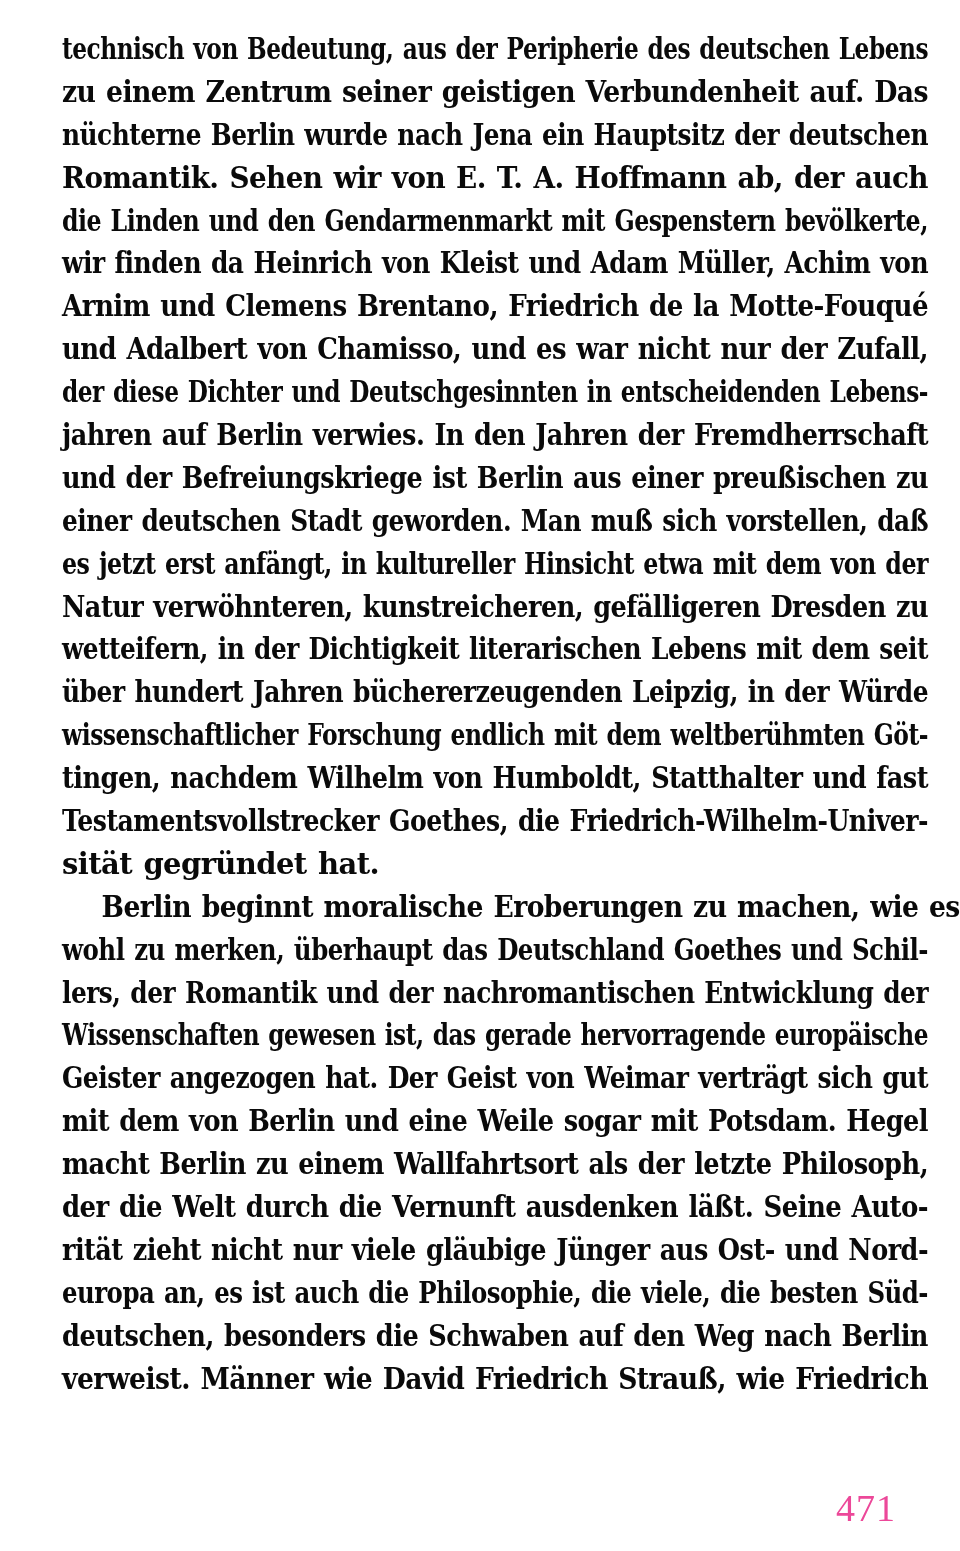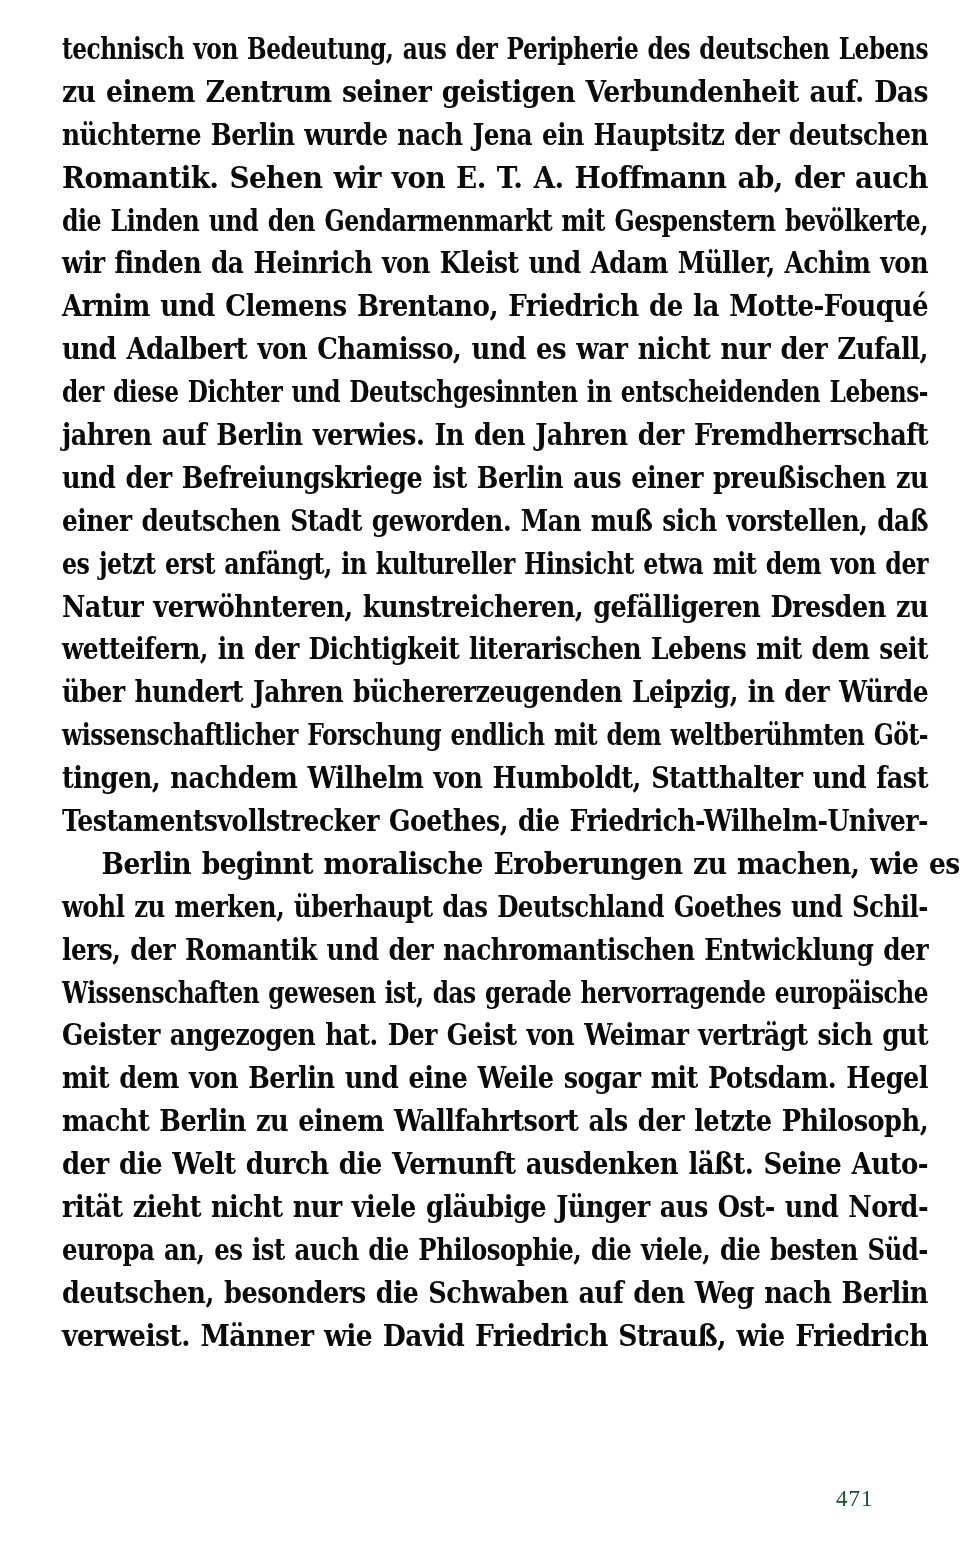--- a/index.html
+++ b/index.html
@@ -42,24 +42,24 @@
       width: calc(100% - 42px);
     }
     .line.indent.para-start {
       padding-left: 43px;
     }
     .page-number {
       position: absolute;
       left: 836px;
       top: 1486px;
       font-family: "Liberation Serif", "DejaVu Serif", serif;
-      font-size: 23px;
+      font-size: 38px;
       font-weight: normal;
       letter-spacing: 1px;
-      color: #14532d;
+      color: #ec4899;
     }
   </style>
 </head>
 <body>
 
 <div class="page">
 
   <div>
     <span class="line" style="transform: scaleX(0.8015); width: 1080.52px;">technisch von Bedeutung, aus der Peripherie des deutschen Lebens</span>
     <span class="line" style="transform: scaleX(0.9195); width: 941.828px;">zu einem Zentrum seiner geistigen Verbundenheit auf. Das</span>
@@ -73,20 +73,21 @@
     <span class="line" style="transform: scaleX(0.8814); width: 982.578px;">jahren auf Berlin verwies. In den Jahren der Fremdherrschaft</span>
     <span class="line" style="transform: scaleX(0.8813); width: 982.625px;">und der Befreiungskriege ist Berlin aus einer preußischen zu</span>
     <span class="line" style="transform: scaleX(0.8556); width: 1012.17px;">einer deutschen Stadt geworden. Man muß sich vorstellen, daß</span>
     <span class="line" style="transform: scaleX(0.8186); width: 1057.94px;">es jetzt erst anfängt, in kultureller Hinsicht etwa mit dem von der</span>
     <span class="line" style="transform: scaleX(0.8819); width: 981.953px;">Natur verwöhnteren, kunstreicheren, gefälligeren Dresden zu</span>
     <span class="line" style="transform: scaleX(0.856); width: 1011.62px;">wetteifern, in der Dichtigkeit literarischen Lebens mit dem seit</span>
     <span class="line" style="transform: scaleX(0.8598); width: 1007.22px;">über hundert Jahren büchererzeugenden Leipzig, in der Würde</span>
     <span class="line" style="transform: scaleX(0.8089); width: 1070.59px;">wissenschaftlicher Forschung endlich mit dem weltberühmten Göt-</span>
     <span class="line" style="transform: scaleX(0.8829); width: 980.875px;">tingen, nachdem Wilhelm von Humboldt, Statthalter und fast</span>
     <span class="line" style="transform: scaleX(0.868); width: 997.641px;">Testamentsvollstrecker Goethes, die Friedrich-Wilhelm-Univer-</span>
+    <span class="line last">sität gegründet hat.</span>
   </div>
 
   <div>
     <span class="line indent para-start" style="transform: scaleX(0.9174); width: 945.094px;">Berlin beginnt moralische Eroberungen zu machen, wie es,</span>
     <span class="line" style="transform: scaleX(0.8438); width: 1026.33px;">wohl zu merken, überhaupt das Deutschland Goethes und Schil-</span>
     <span class="line" style="transform: scaleX(0.8574); width: 1010.02px;">lers, der Romantik und der nachromantischen Entwicklung der</span>
     <span class="line" style="transform: scaleX(0.801); width: 1081.12px;">Wissenschaften gewesen ist, das gerade hervorragende europäische</span>
     <span class="line" style="transform: scaleX(0.862); width: 1004.66px;">Geister angezogen hat. Der Geist von Weimar verträgt sich gut</span>
     <span class="line" style="transform: scaleX(0.8832); width: 980.547px;">mit dem von Berlin und eine Weile sogar mit Potsdam. Hegel</span>
     <span class="line" style="transform: scaleX(0.8843); width: 979.344px;">macht Berlin zu einem Wallfahrtsort als der letzte Philosoph,</span>

